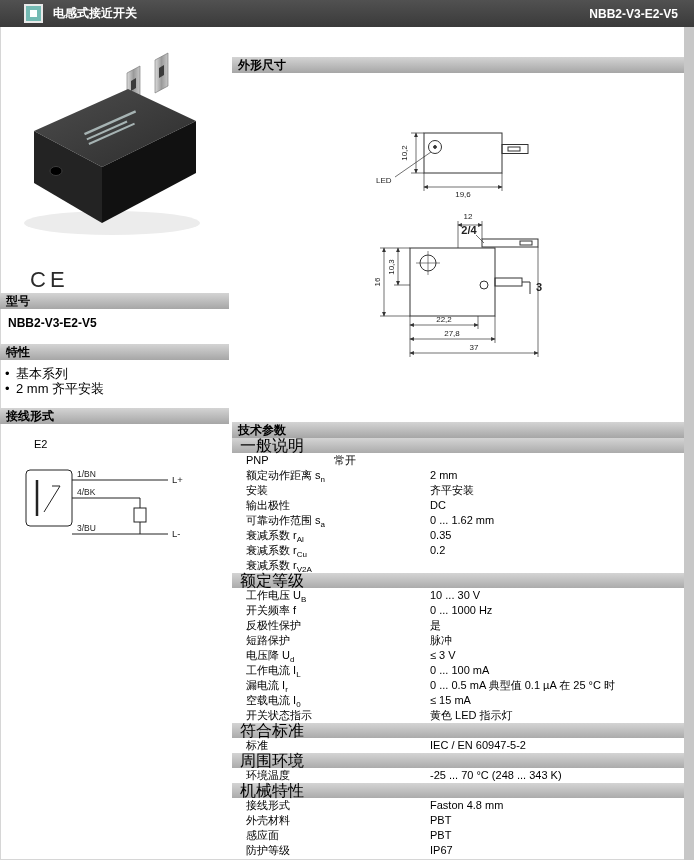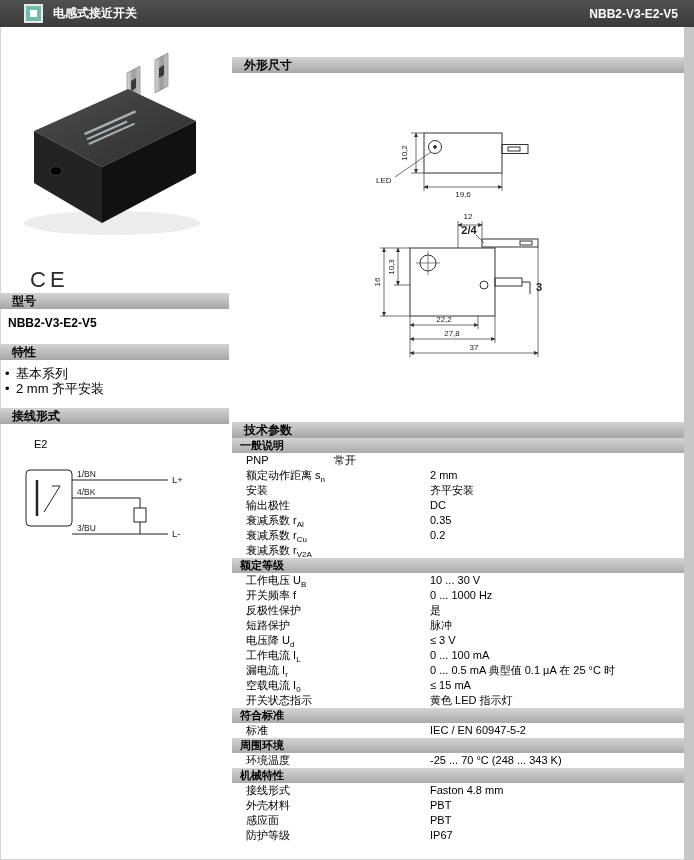--- a/index.html
+++ b/index.html
@@ -15,36 +15,36 @@
     display:flex; align-items:center; justify-content:center; }
   .cube-inner { width:7px; height:7px; background:#ffffff; }
   .tb-title { color:#fff; font-size:12px; font-weight:bold; margin-left:10px; }
   .tb-part  { color:#fff; font-size:12px; font-weight:bold; margin-left:auto; margin-right:16px; }
   .strip { position:absolute; right:0; top:27px; bottom:0; width:10px; background:#c7c7c7; }
 
   .col-left  { position:absolute; left:0;   top:27px; width:229px; }
   .col-right { position:absolute; left:232px; top:27px; width:452px; }
 
   .bar { height:16px; line-height:16px; background:linear-gradient(#d4d4d4,#a6a6a6);
-    font-size:12px; font-weight:bold; padding-left:12px; }
+    font-size:12px; font-weight:bold; padding-left:6px; }
   .col-right > .bar.first { margin-top:30px; }
 
   .photo { margin:14px 0 0 6px; }
   .ce { margin:10px 0 0 30px; font-size:22px; letter-spacing:4px; color:#2b2b2b; }
   .model { font-size:12px; font-weight:bold; margin:7px 0 14px 8px; }
   ul.features { margin:6px 0 12px 0; }
   ul.features li { list-style:none; font-size:13px; line-height:15px; padding-left:16px; position:relative; }
   ul.features li::before { content:"•"; position:absolute; left:5px; }
   .wiring { margin-top:14px; }
   .wiring-label { font-size:11px; margin-left:34px; margin-bottom:4px; }
   .wiring svg { margin-left:22px; display:block; }
 
   .dims-wrap { background:#fff; }
   .tbar { height:15px; line-height:15px; background:linear-gradient(#d4d4d4,#ababab);
-    font-size:11px; font-weight:bold; padding-left:8px; }
+    font-size:16px; font-weight:normal; padding-left:8px; }
   .trow { display:flex; height:15px; line-height:15px; font-size:11px; padding-left:14px; }
   .trow .lbl { width:184px; flex:none; white-space:nowrap; }
   .trow .val { flex:1; white-space:nowrap; }
   .trow sub { font-size:8px; line-height:0; }
   .v1 { display:inline-block; width:88px; }
   svg text { font-family:inherit; }
 </style>
 </head>
 <body>
 
@@ -209,20 +209,24 @@
       </div>
       <div class="trow">
         <span class="lbl">安装</span>
         <span class="val">齐平安装</span>
       </div>
       <div class="trow">
         <span class="lbl">输出极性</span>
         <span class="val">DC</span>
       </div>
       <div class="trow">
+        <span class="lbl">可靠动作范围 s<sub>a</sub></span>
+        <span class="val">0 ... 1.62 mm</span>
+      </div>
+      <div class="trow">
         <span class="lbl">衰减系数 r<sub>Al</sub></span>
         <span class="val">0.35</span>
       </div>
       <div class="trow">
         <span class="lbl">衰减系数 r<sub>Cu</sub></span>
         <span class="val">0.2</span>
       </div>
       <div class="trow">
         <span class="lbl">衰减系数 r<sub>V2A</sub></span>
       </div>

